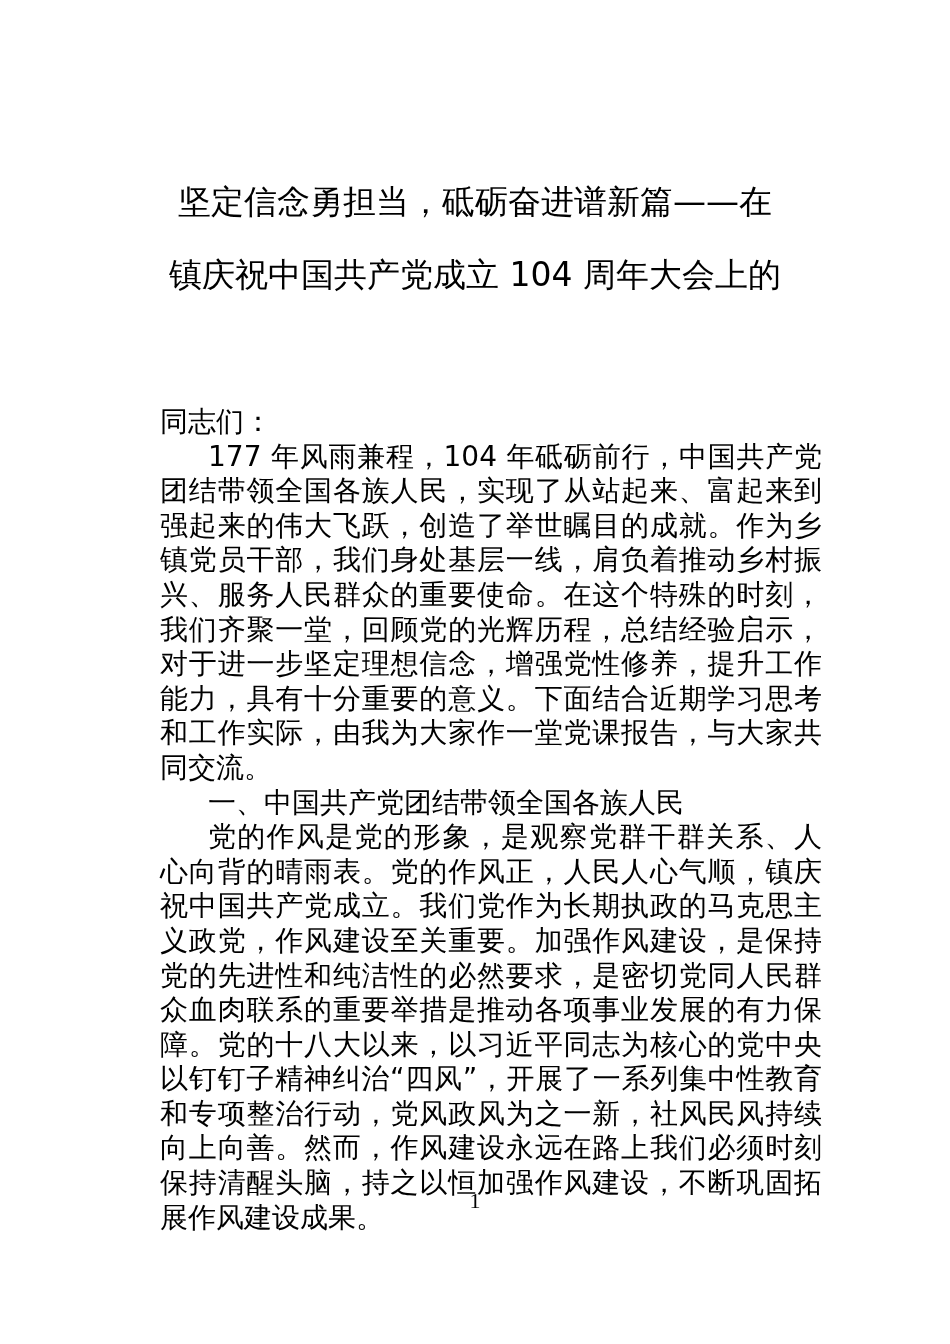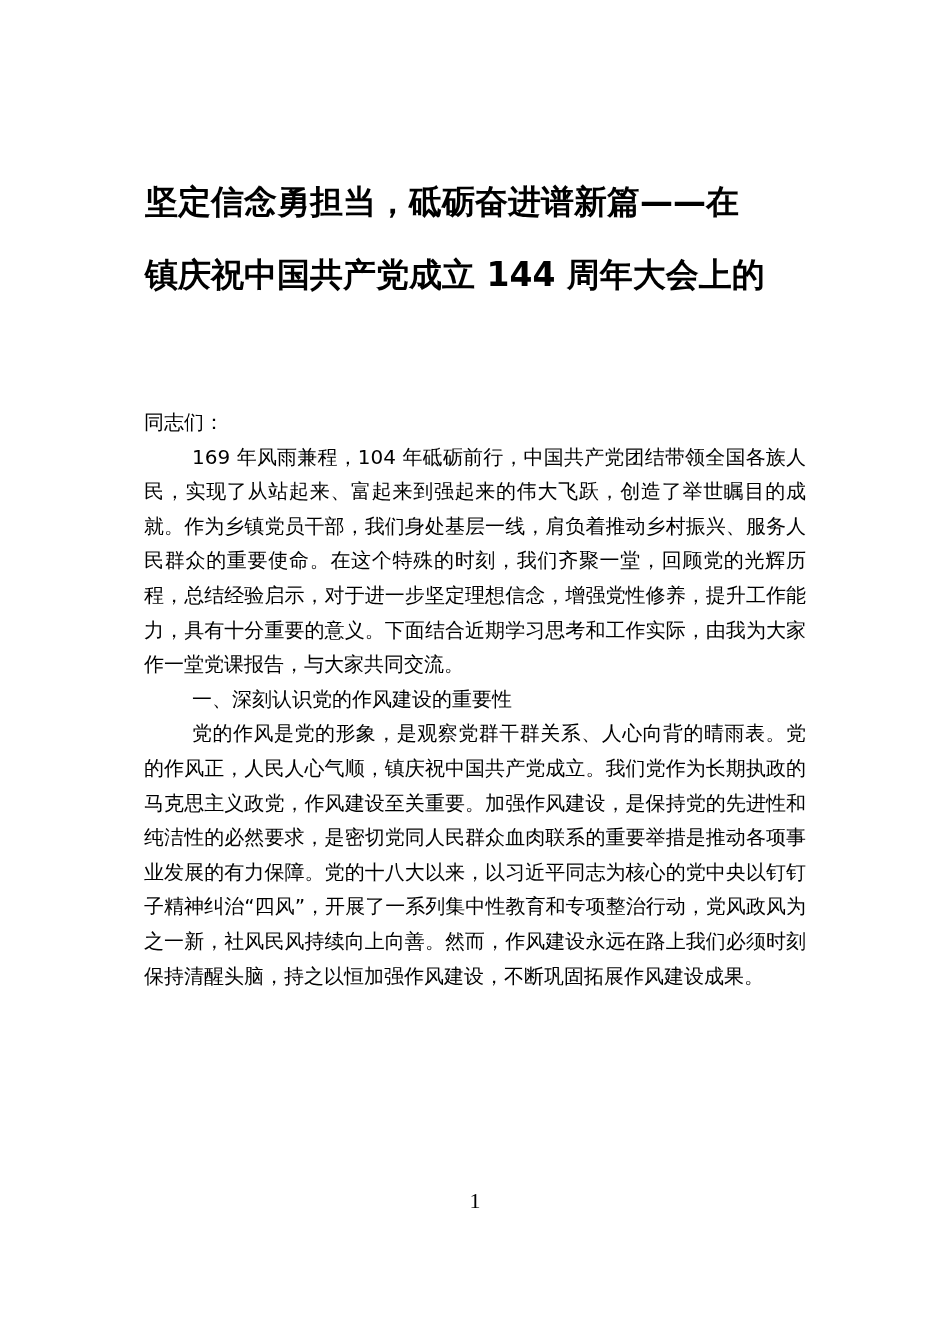--- a/index.html
+++ b/index.html
@@ -21,36 +21,36 @@
       top: 0;
       width: 950px;
       height: 1344px;
       background: #ffffff;
     }
     .title {
       position: absolute;
       left: 145px;
       top: 165px;
       width: 660px;
-      text-align: left;
+      text-align: center;
       font-size: 33px;
       line-height: 73px;
       margin: 0;
-      font-weight: bold;
+      font-weight: normal;
     }
     .title-line {
       display: block;
       white-space: nowrap;
     }
     .body {
       position: absolute;
-      left: 144px;
+      left: 160px;
       top: 405px;
       width: 662px;
-      font-size: 20px;
+      font-size: 28px;
       line-height: 34.6px;
     }
     .para {
       margin: 0;
       text-align: justify;
       text-align-last: left;
       word-break: break-all;
     }
     .indent {
       text-indent: 48px;
@@ -65,25 +65,25 @@
       font-family: "Liberation Serif", "DejaVu Serif", serif;
     }
   </style>
 </head>
 <body>
 
 <div class="page">
 
   <h1 class="title">
     <span class="title-line">坚定信念勇担当，砥砺奋进谱新篇——在</span>
-    <span class="title-line">镇庆祝中国共产党成立 144 周年大会上的</span>
+    <span class="title-line">镇庆祝中国共产党成立 104 周年大会上的</span>
   </h1>
 
   <div class="body">
     <p class="para">同志们：</p>
-    <p class="para indent">169 年风雨兼程，104 年砥砺前行，中国共产党团结带领全国各族人民，实现了从站起来、富起来到强起来的伟大飞跃，创造了举世瞩目的成就。作为乡镇党员干部，我们身处基层一线，肩负着推动乡村振兴、服务人民群众的重要使命。在这个特殊的时刻，我们齐聚一堂，回顾党的光辉历程，总结经验启示，对于进一步坚定理想信念，增强党性修养，提升工作能力，具有十分重要的意义。下面结合近期学习思考和工作实际，由我为大家作一堂党课报告，与大家共同交流。</p>
-    <p class="para indent">一、深刻认识党的作风建设的重要性</p>
+    <p class="para indent">177 年风雨兼程，104 年砥砺前行，中国共产党团结带领全国各族人民，实现了从站起来、富起来到强起来的伟大飞跃，创造了举世瞩目的成就。作为乡镇党员干部，我们身处基层一线，肩负着推动乡村振兴、服务人民群众的重要使命。在这个特殊的时刻，我们齐聚一堂，回顾党的光辉历程，总结经验启示，对于进一步坚定理想信念，增强党性修养，提升工作能力，具有十分重要的意义。下面结合近期学习思考和工作实际，由我为大家作一堂党课报告，与大家共同交流。</p>
+    <p class="para indent">一、中国共产党团结带领全国各族人民</p>
     <p class="para indent">党的作风是党的形象，是观察党群干群关系、人心向背的晴雨表。党的作风正，人民人心气顺，镇庆祝中国共产党成立。我们党作为长期执政的马克思主义政党，作风建设至关重要。加强作风建设，是保持党的先进性和纯洁性的必然要求，是密切党同人民群众血肉联系的重要举措是推动各项事业发展的有力保障。党的十八大以来，以习近平同志为核心的党中央以钉钉子精神纠治“四风”，开展了一系列集中性教育和专项整治行动，党风政风为之一新，社风民风持续向上向善。然而，作风建设永远在路上我们必须时刻保持清醒头脑，持之以恒加强作风建设，不断巩固拓展作风建设成果。</p>
   </div>
 
   <div class="footer">1</div>
 
 </div>
 
 </body></html>

